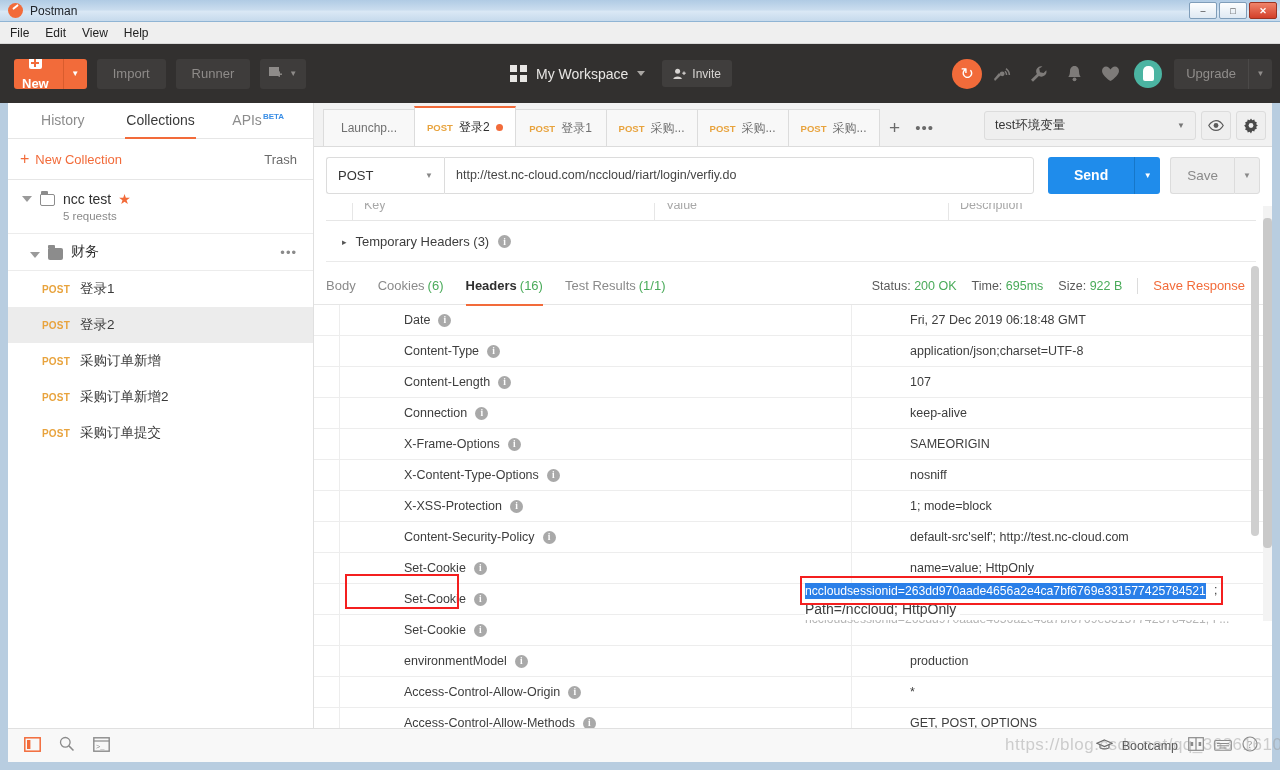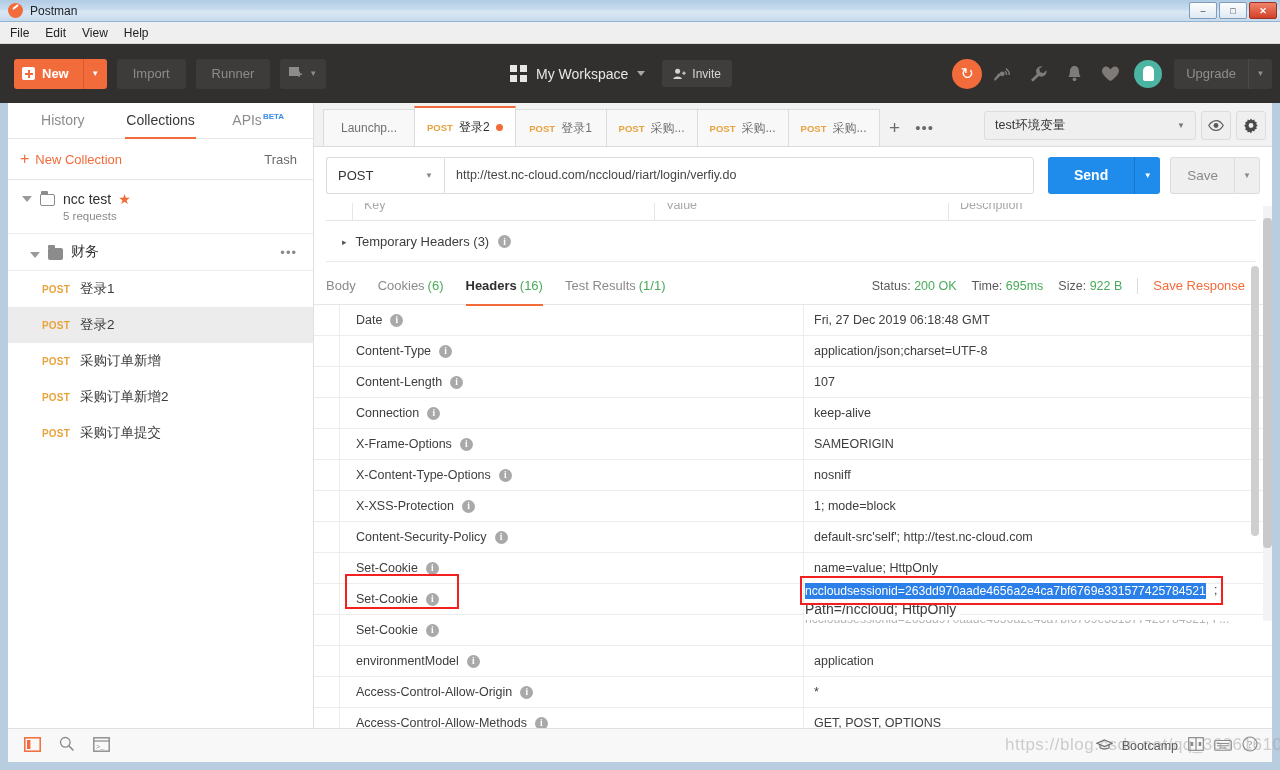--- a/index.html
+++ b/index.html
@@ -48,21 +48,21 @@
 
   
   .topbar {
     position: absolute; left: 0; top: 44px; width: 1280px; height: 59px;
     background: #32302f; display: flex; align-items: center;
   }
   .btn-new {
     margin-left: 14px; height: 30px; display: flex; align-items: center;
     background: #f26b3a; border-radius: 3px; overflow: hidden; color: #fff;
   }
-  .btn-new .lbl { padding: 0 14px 0 8px; font-size: 13px; font-weight: bold; display:flex; align-items:center; gap:7px;}
+  .btn-new .lbl { padding: 0 14px 0 8px; font-size: 13px; font-weight: bold; display:flex; align-items:center; gap:7px;flex-direction:column;}
   .plus-sq {
     width: 13px; height: 13px; background: #fff; border-radius: 2px; position: relative;
   }
   .plus-sq::before, .plus-sq::after {
     content:""; position:absolute; background:#f26b3a;
   }
   .plus-sq::before { left:5.5px; top:2.5px; width:2px; height:8px; }
   .plus-sq::after { left:2.5px; top:5.5px; width:8px; height:2px; }
   .btn-new .car {
     width: 24px; height: 30px; display:flex; align-items:center; justify-content:center;
@@ -257,21 +257,21 @@
   .cnt { color: #4aab5a; font-weight: normal; margin-left: 3px; }
   .res-meta { margin-left: auto; display: flex; align-items: center; gap: 15px; font-size: 12.5px; color: #5a5a5a; }
   .res-meta .g { color: #4aab5a; }
   .sep-v { width: 1px; height: 16px; background: #dcdcdc; }
   .saveres { color: #f26b3a; font-size: 13px; display:flex;align-items:center;gap:7px; }
 
   
   .htable {
     position: absolute; left: 0; top: 202px; width: 958px; height: 423px; overflow: hidden;
   }
-  .hrow { display: flex; height: 31px; border-bottom: 1px solid #ededed; align-items: center; position: relative; }
+  .hrow { display: flex; height: 31px; border-bottom: 1px solid #ededed; align-items: center; position: relative; gap: 48px; }
   .hrow .pad { width: 26px; height: 100%; border-right: 1px solid #ededed; flex: none; }
   .hrow .k {
     width: 464px; height: 100%; border-right: 1px solid #ededed; flex: none;
     display: flex; align-items: center; gap: 8px; padding-left: 16px; font-size: 12.5px; color: #3d3d3d;
   }
   .hrow .v {
     flex: 1; height: 100%; display: flex; align-items: center; padding-left: 10px;
     font-size: 12.5px; color: #3d3d3d; overflow: hidden; white-space: nowrap;
   }
 
@@ -673,21 +673,21 @@
             <span class="info-i">i</span>
           </span>
           <span class="v"></span>
         </div>
       <div class="hrow">
           <span class="pad"></span>
           <span class="k">
             <span>environmentModel</span>
             <span class="info-i">i</span>
           </span>
-          <span class="v">application</span>
+          <span class="v">production</span>
         </div>
       <div class="hrow">
           <span class="pad"></span>
           <span class="k">
             <span>Access-Control-Allow-Origin</span>
             <span class="info-i">i</span>
           </span>
           <span class="v">*</span>
         </div>
       <div class="hrow">

